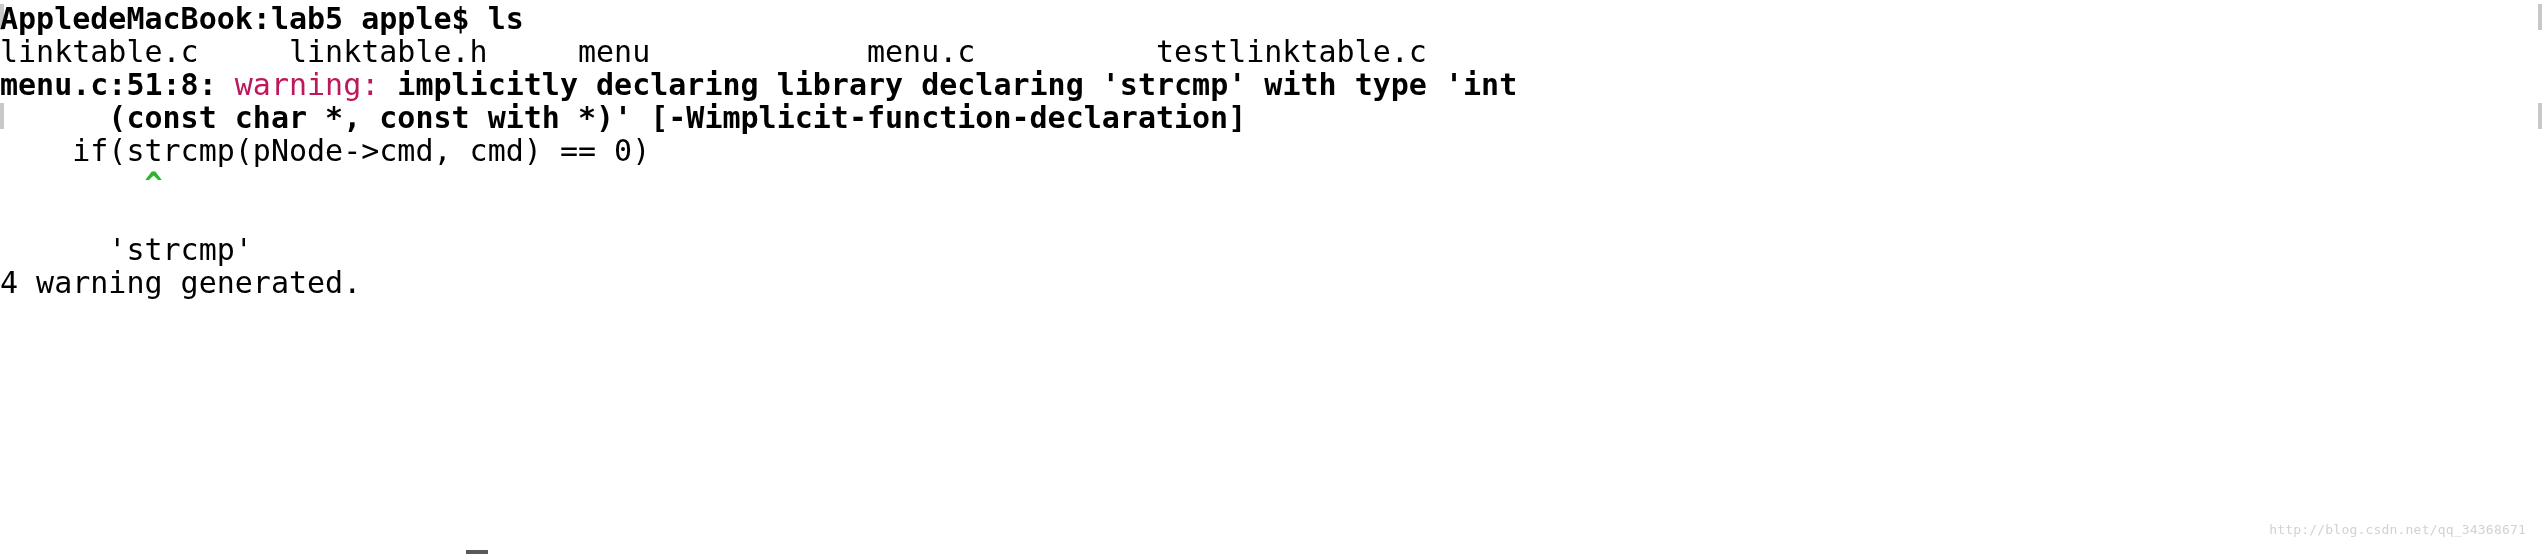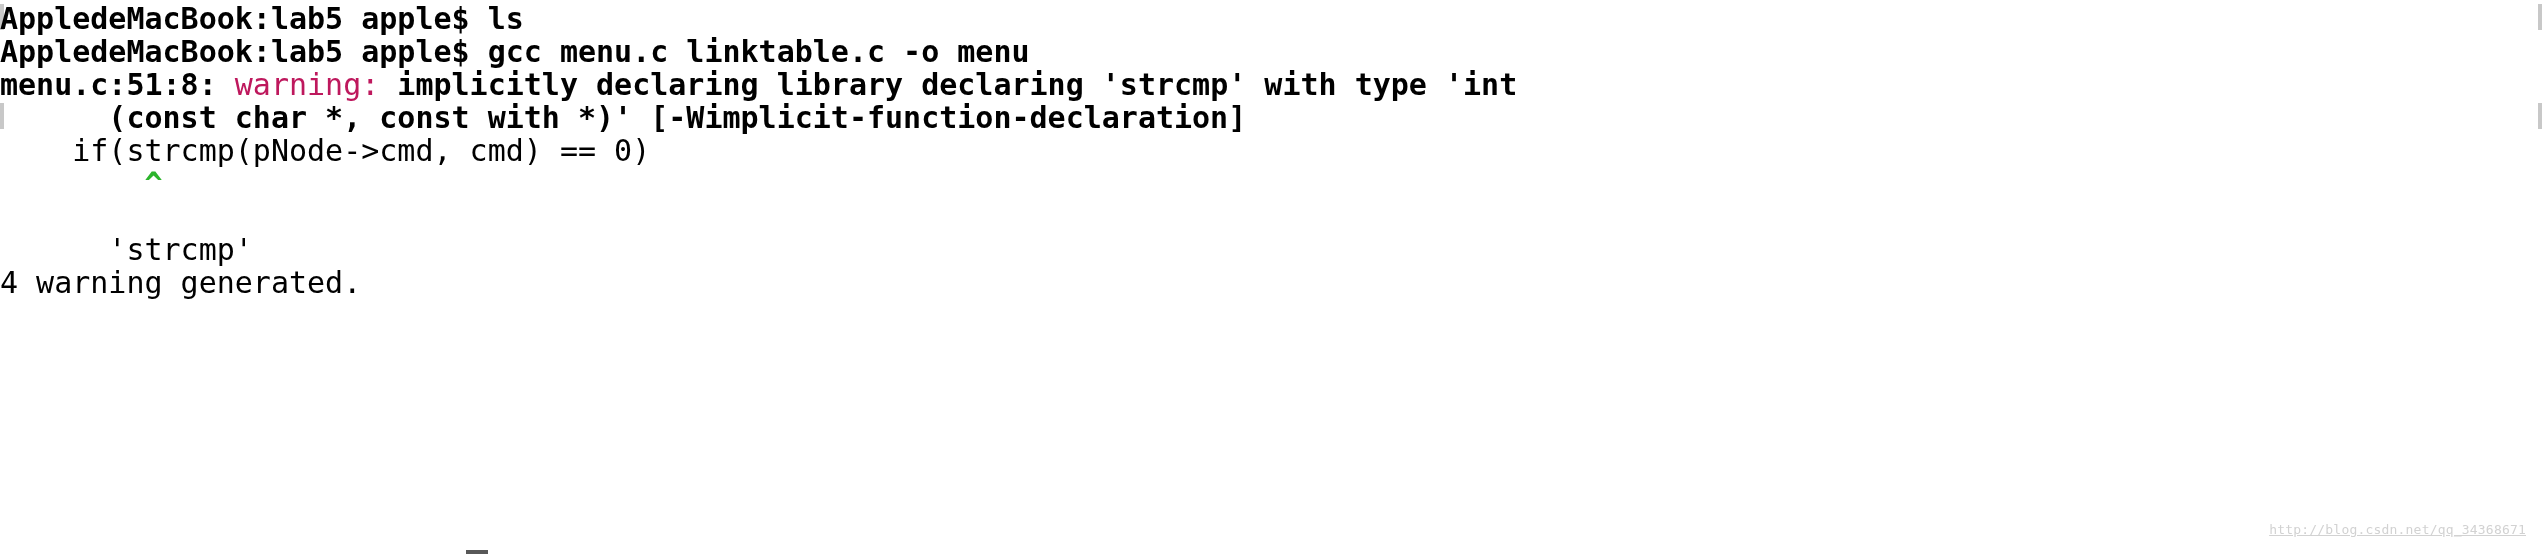--- a/index.html
+++ b/index.html
@@ -53,21 +53,20 @@
   }
   #watermark {
     position: absolute;
     right: 18px;
     bottom: 14px;
     font-family: "DejaVu Sans Mono", "Liberation Mono", monospace;
     font-size: 13px;
     color: #d2d2d2;
     letter-spacing: 0.2px;
     white-space: pre;
-    text-decoration: underline;
   }
   #cursor-block {
     position: absolute;
     left: 466px;
     bottom: 6px;
     width: 22px;
     height: 4px;
     background: #585858;
   }
 </style>
@@ -78,22 +77,22 @@
 
   <div class="edge-mark" style="left:0px; top:4px;"></div>
   <div class="edge-mark" style="left:0px; top:103px;"></div>
   <div class="edge-mark" style="left:2538px; top:4px;"></div>
   <div class="edge-mark" style="left:2538px; top:103px;"></div>
 
   <div class="lines">
 
     <div class="line"><span class="bold">AppledeMacBook:lab5 apple$ ls</span></div>
 
+    <div class="line"><span class="reg">linktable.c     linktable.h     menu            menu.c          testlinktable.c</span></div>
 
-    <div class="line"><span class="bold">AppledeMacBook:lab5 apple$ gcc menu.c linktable.c -o menu</span></div>
 
     <div class="line"><span class="bold">menu.c:51:8: </span><span class="warn">warning:</span><span class="bold"> implicitly declaring library declaring 'strcmp' with type 'int</span></div>
 
     <div class="line"><span class="bold">      (const char *, const with *)' [-Wimplicit-function-declaration]</span></div>
 
     <div class="line"><span class="reg">    if(strcmp(pNode-&gt;cmd, cmd) == 0)</span></div>
 
     <div class="line"><span class="reg">        </span><span class="caret">^</span></div>
 
     <div class="line"><span class="reg"> </span></div>

